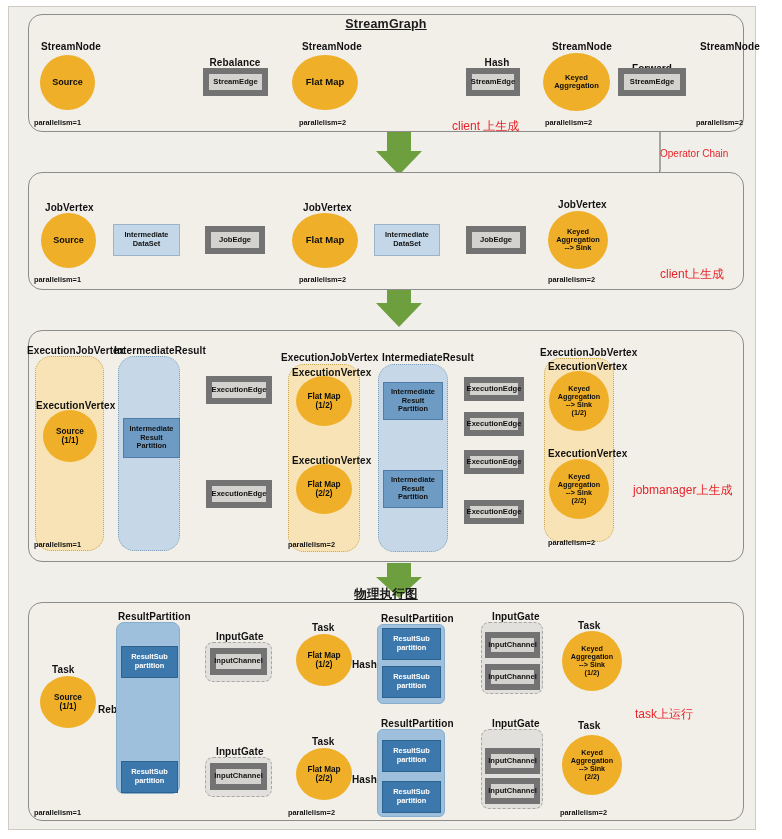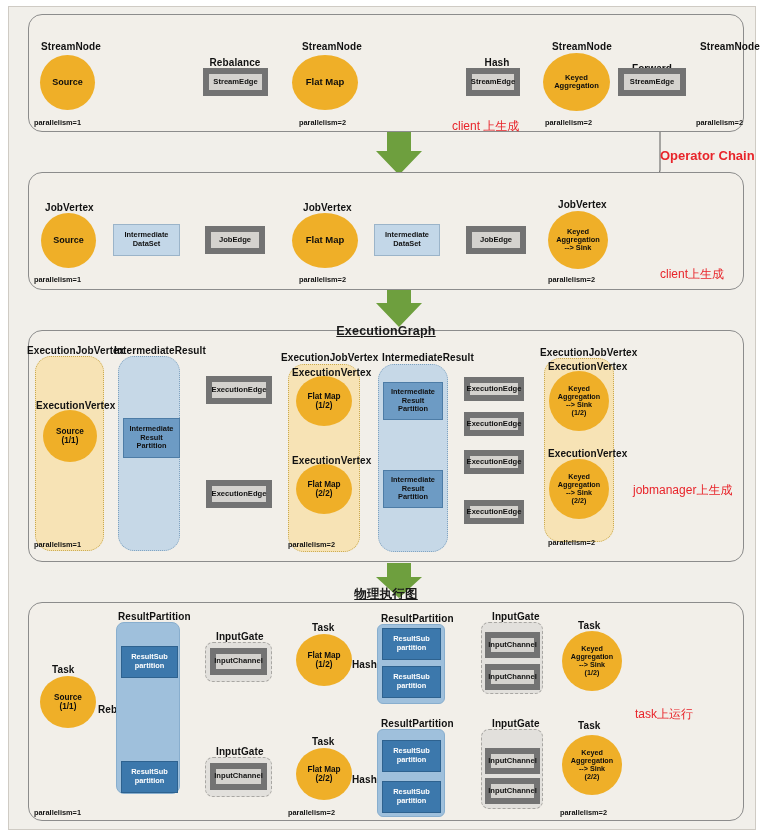--- a/index.html
+++ b/index.html
@@ -36,21 +36,21 @@
   .lbl.c{transform:translateX(-50%);}
 
   .para{
     position:absolute;font-size:7.4px;color:#111;white-space:nowrap;font-weight:bold;
   }
 
   
   .red-note{
     position:absolute;color:#E8242A;font-size:12px;white-space:nowrap;
   }
-  .red-note.small{font-size:13px;font-weight:bold;}
+  .red-note.small{font-size:10px;font-weight:normal;}
 
   
   .circ{
     position:absolute;border-radius:50%;
     background:#EFAF28;
     display:flex;align-items:center;justify-content:center;
     text-align:center;color:#0d0d0d;font-weight:bold;
     line-height:1.12;box-sizing:border-box;
   }
   .circ span{display:block;}
@@ -181,20 +181,21 @@
     </g>
 
     <g fill="#6E9F3E">
       <path d="M387 129 h24 v22 h11 l-23 24 l-23 -24 h11 z"></path>
       <path d="M387 281 h24 v22 h11 l-23 24 l-23 -24 h11 z"></path>
       <path d="M387 563 h24 v14 h11 l-23 21 l-23 -21 h11 z"></path>
     </g>
   </svg>
 
   <div class="panel" style="left:28px;top:14px;width:716px;height:118px;"></div>
+  <div class="panel-title" style="top:17px;left:28px;width:716px;">StreamGraph</div>
 
   <div class="lbl" style="left:41px;top:41px;">StreamNode</div>
   <div class="circ" style="left:40px;top:55px;width:55px;height:55px;font-size:9px;">
       <span>Source</span>
     </div>
   <div class="para" style="left:34px;top:118px;">parallelism=1</div>
 
   <div class="lbl c" style="left:235px;top:57px;">Rebalance</div>
   <div class="gbox" style="left:203px;top:68px;width:65px;height:28px;">
       <span>StreamEdge</span>
@@ -258,21 +259,20 @@
 
   <div class="lbl" style="left:558px;top:199px;">JobVertex</div>
   <div class="circ" style="left:548px;top:211px;width:60px;height:58px;font-size:7.4px;">
       <span>Keyed<br>Aggregation<br>--&gt; Sink</span>
     </div>
   <div class="para" style="left:548px;top:275px;">parallelism=2</div>
 
   <div class="red-note" style="left:660px;top:266px;">client上生成</div>
 
   <div class="panel" style="left:28px;top:330px;width:716px;height:232px;"></div>
-  <div class="panel-title" style="top:324px;left:28px;width:716px;">ExecutionGraph</div>
 
   <div class="lbl" style="left:27px;top:345px;">ExecutionJobVertex</div>
   <div class="dash-yellow" style="left:35px;top:356px;width:69px;height:195px;"></div>
   <div class="lbl" style="left:36px;top:400px;">ExecutionVertex</div>
   <div class="circ" style="left:43px;top:410px;width:54px;height:52px;font-size:8.2px;">
       <span>Source<br>(1/1)</span>
     </div>
   <div class="para" style="left:34px;top:540px;">parallelism=1</div>
 
   <div class="lbl" style="left:114px;top:345px;">IntermediateResult</div>

